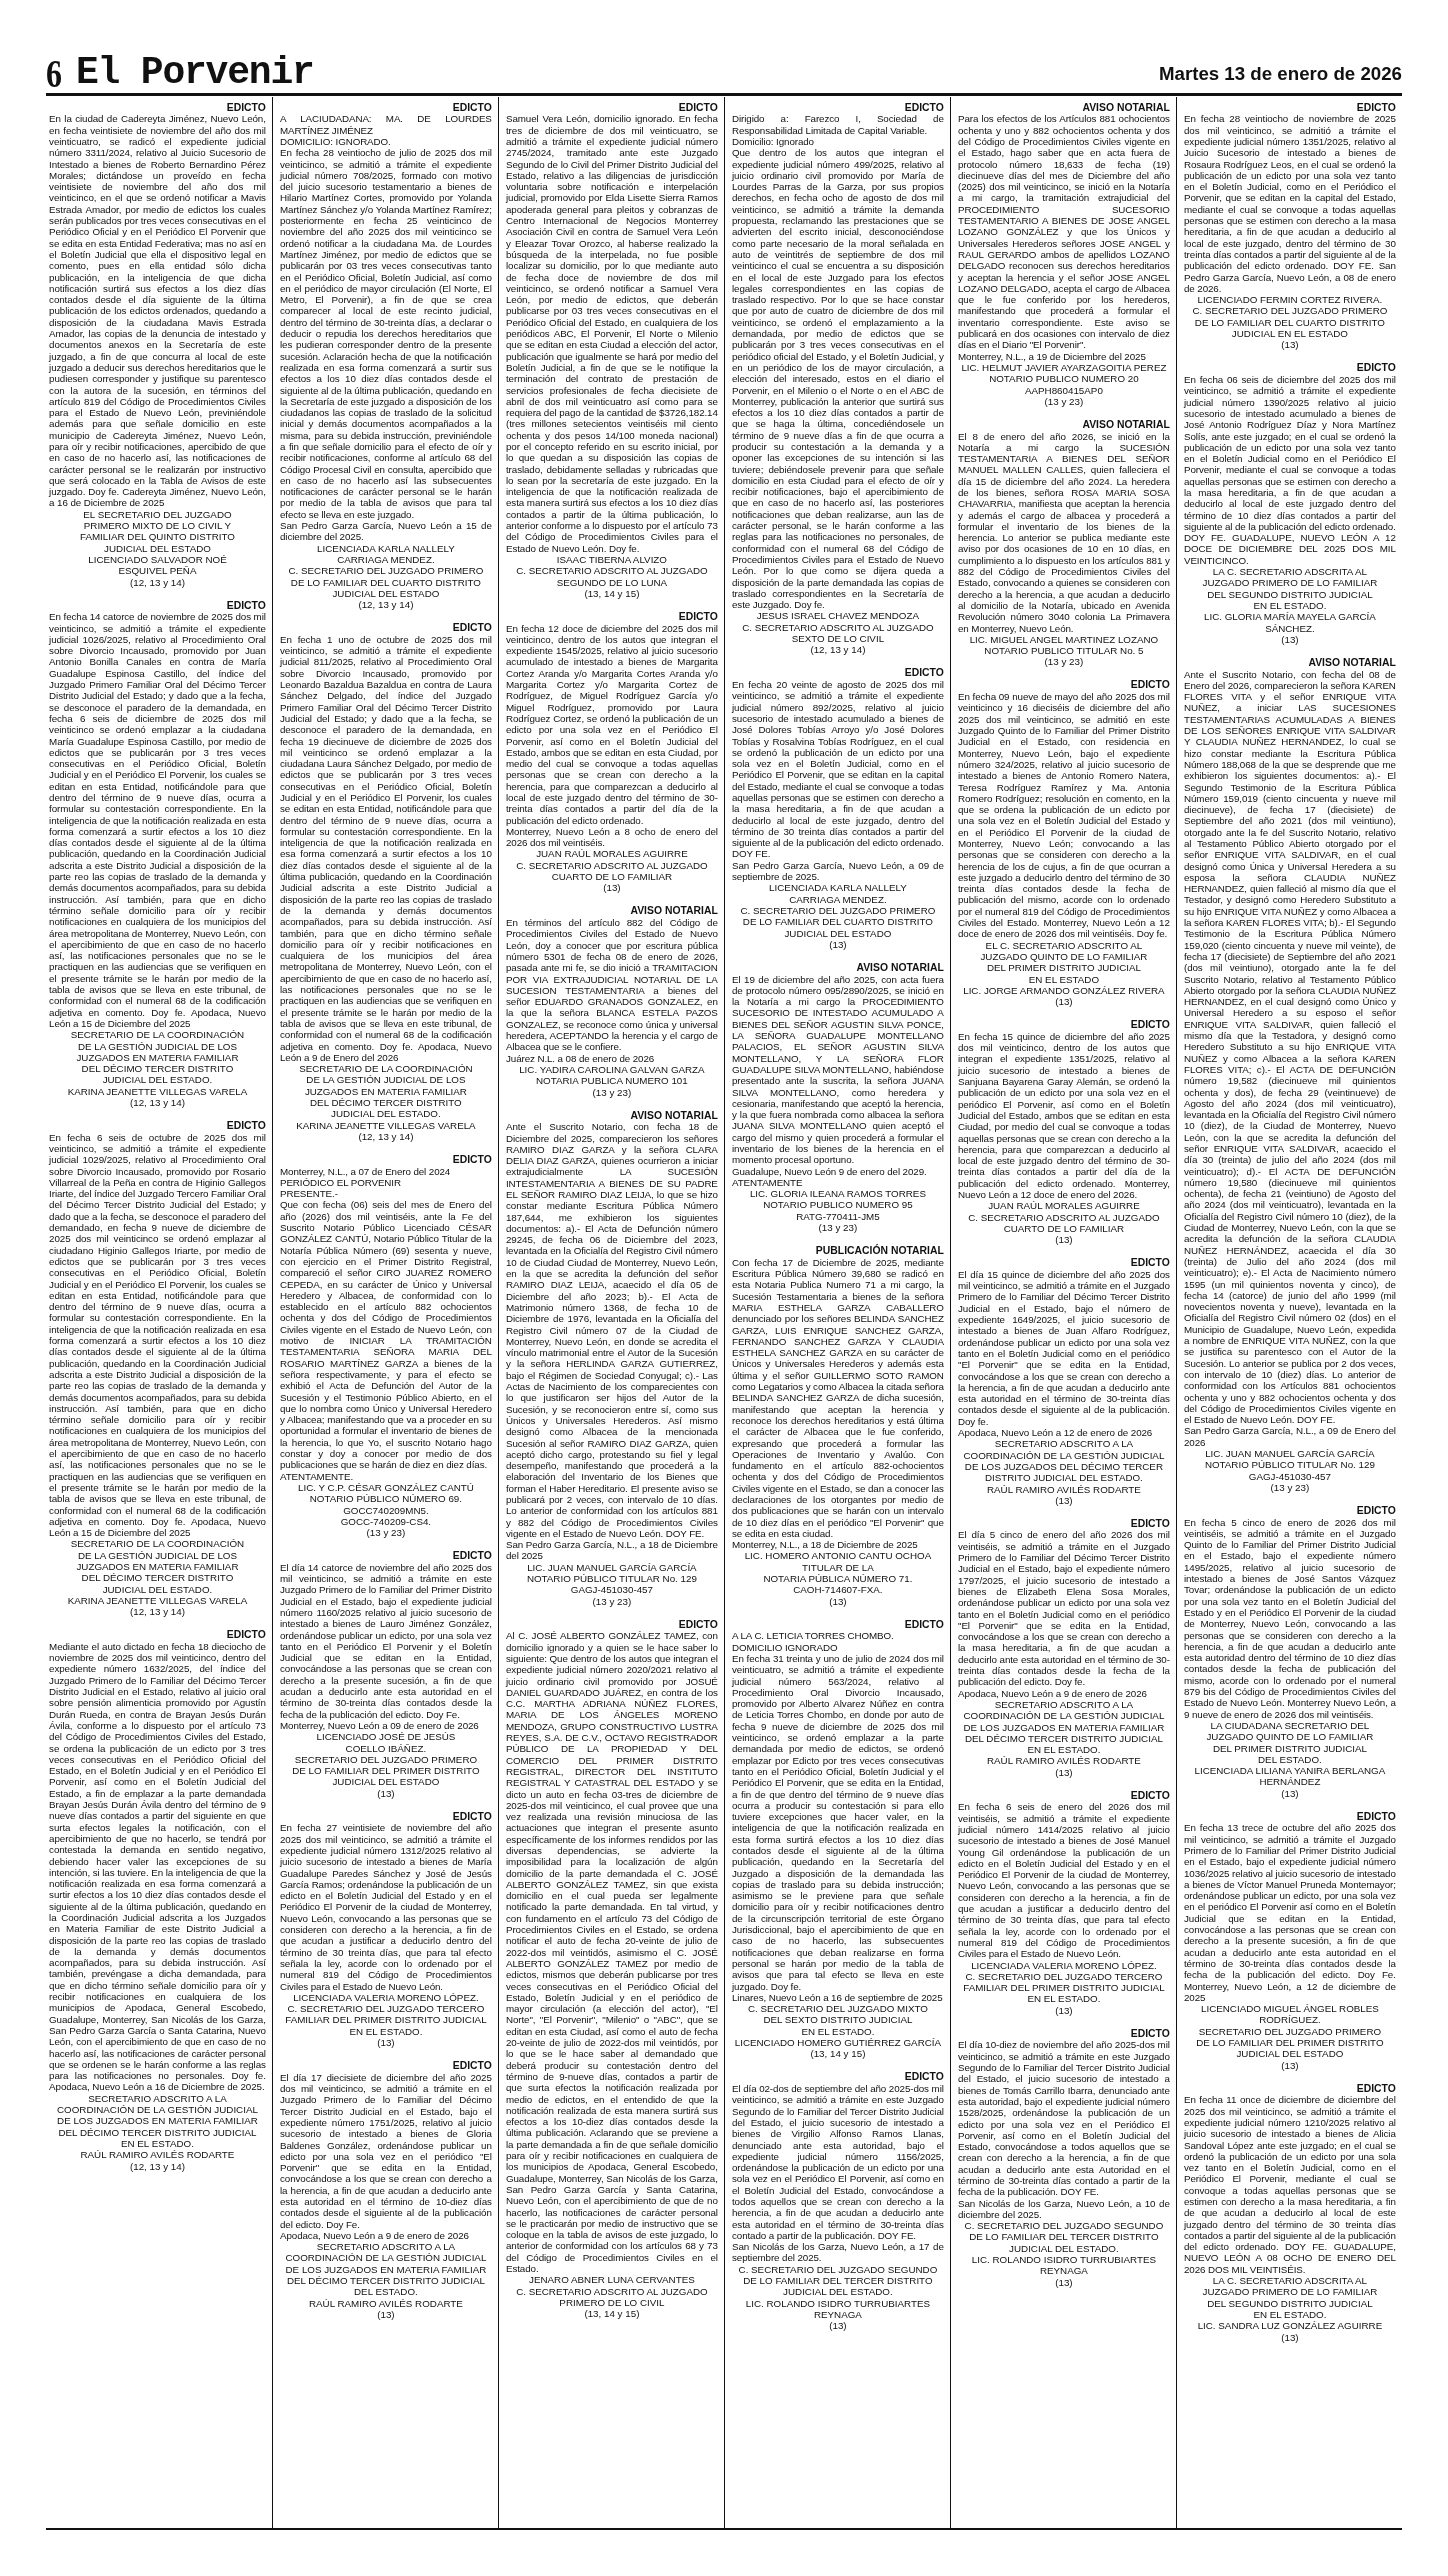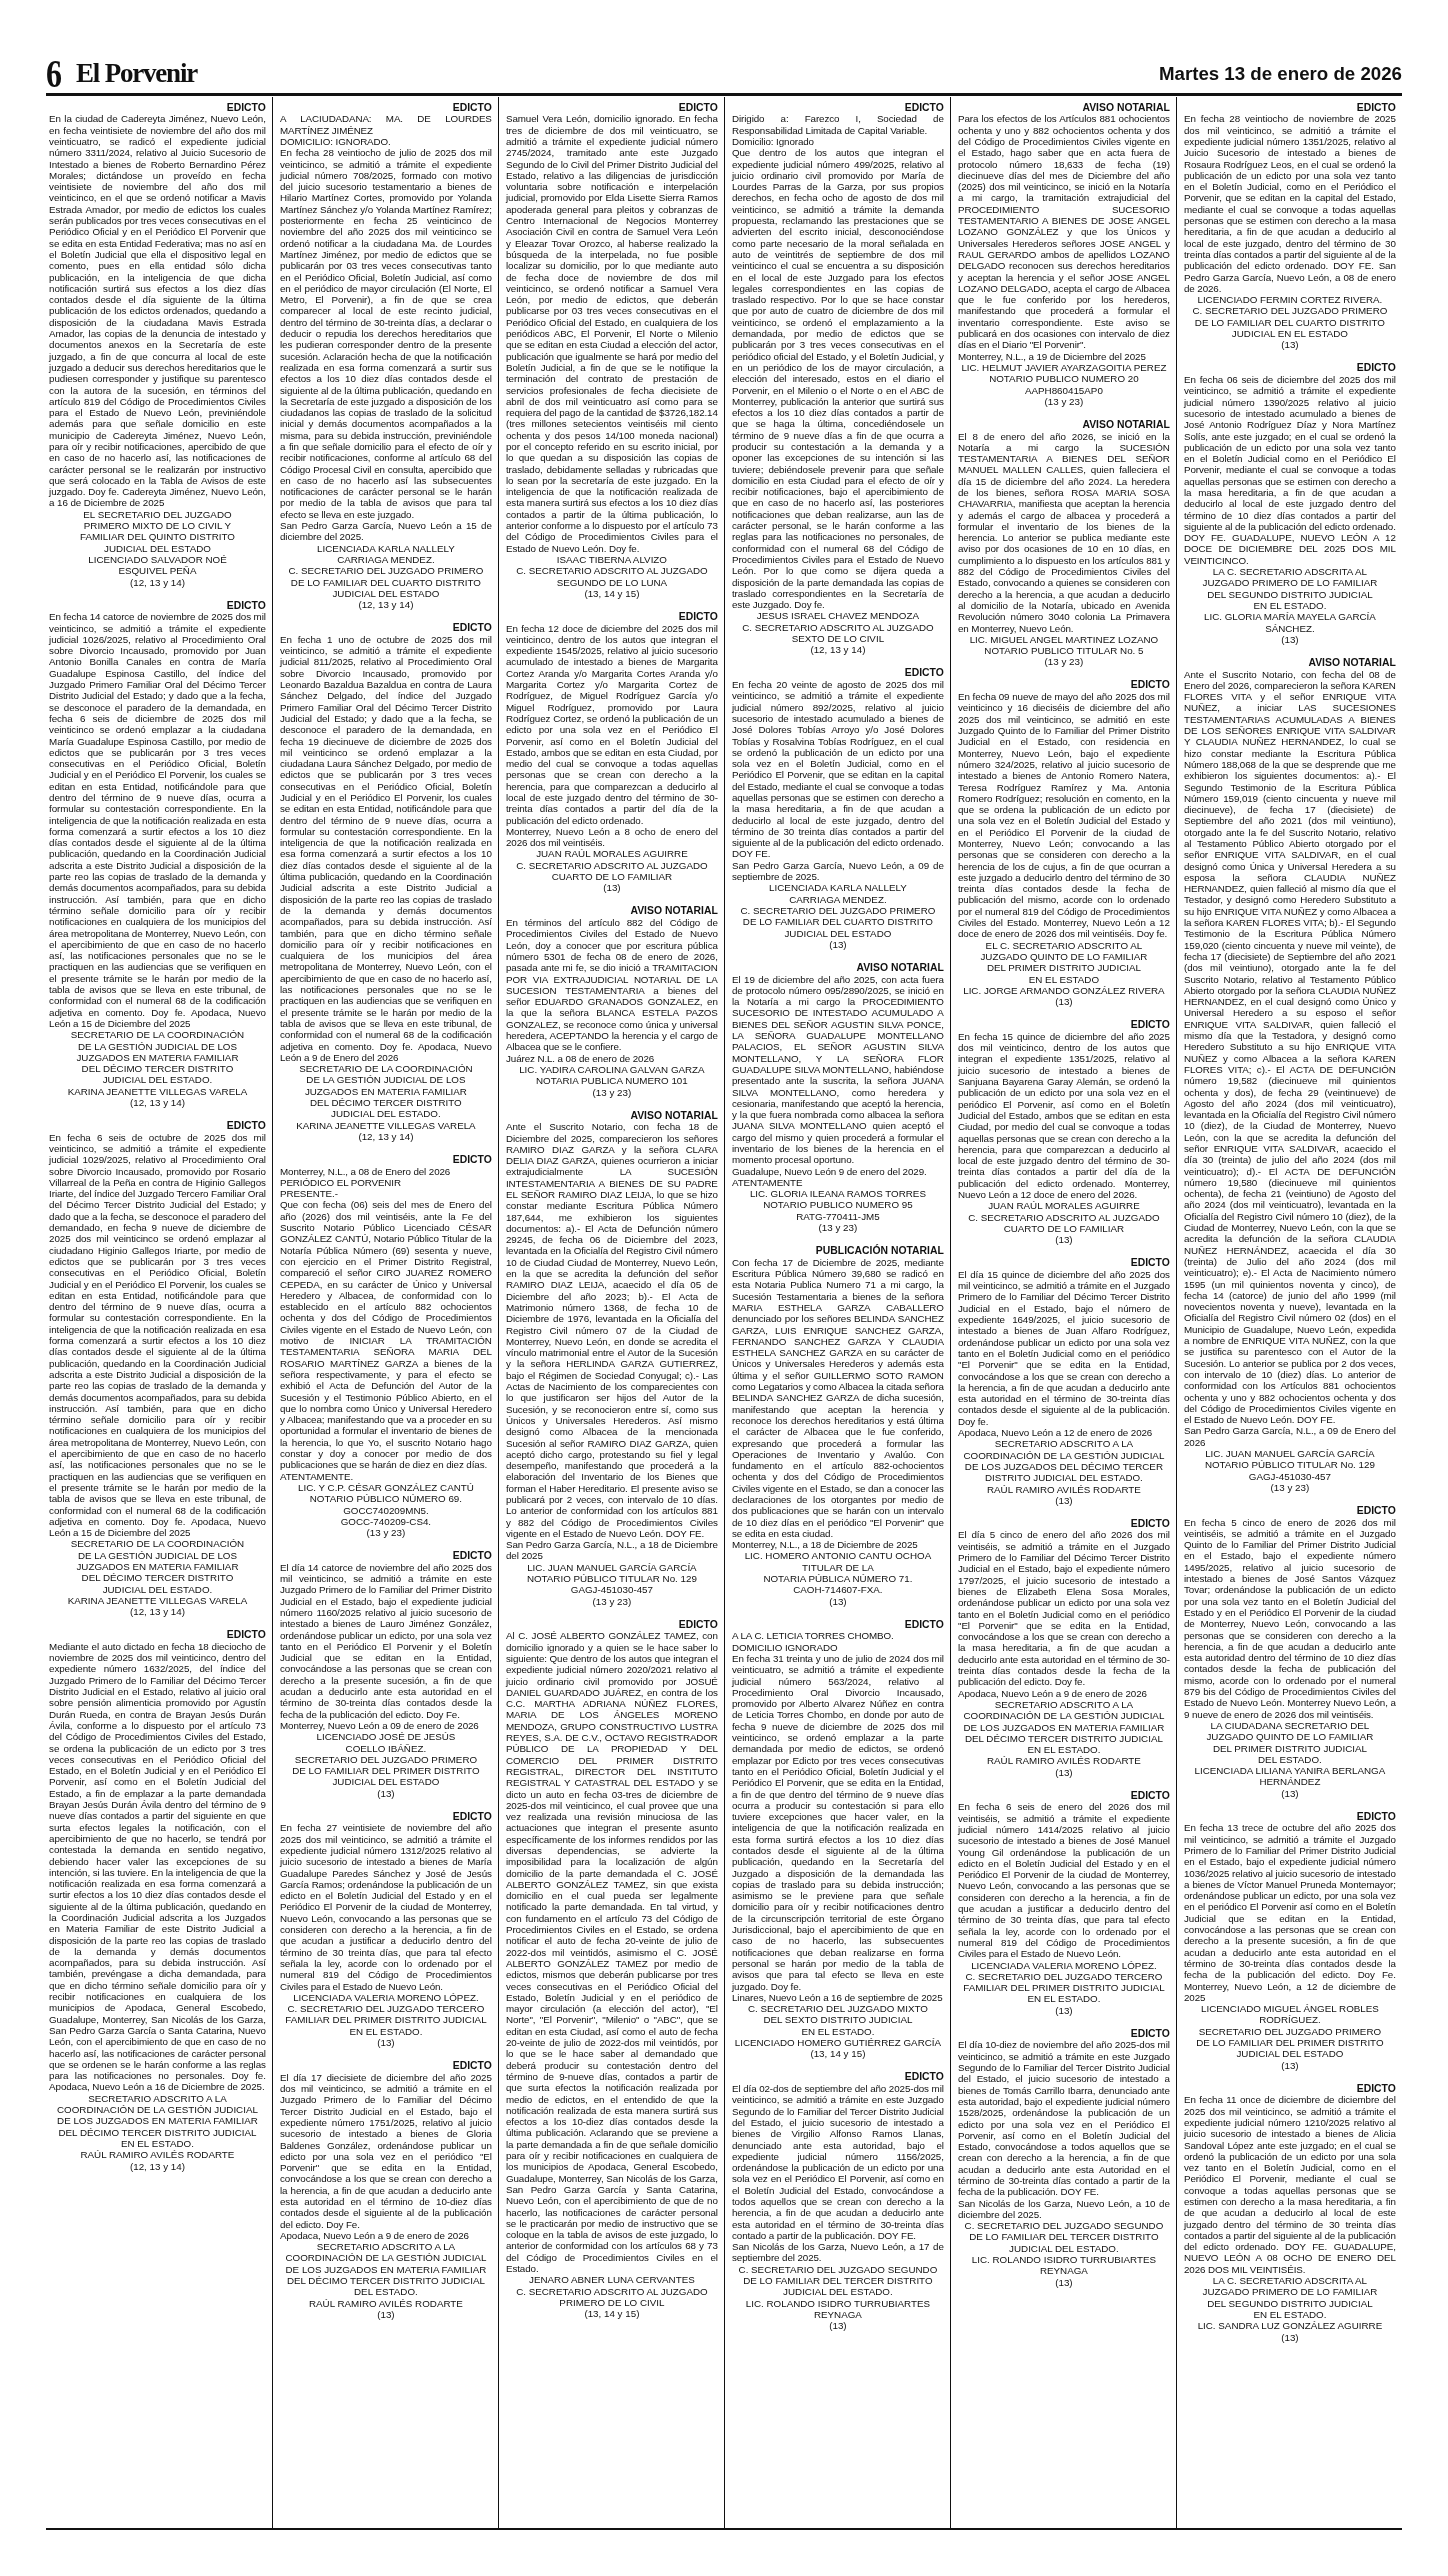--- a/index.html
+++ b/index.html
@@ -19,22 +19,22 @@
   }
   .masthead .page-no {
     position: absolute; left: 0; top: 0;
     font-family: "Liberation Serif", "DejaVu Serif", serif;
     font-weight: 900; font-size: 41px; line-height: 44px;
     transform: scaleX(0.78); transform-origin: left center;
     letter-spacing: -0.8px;
   }
   .masthead .brand {
     position: absolute; left: 30px; top: 0;
-    font-family: Liberation Serif, serif;
-    font-weight: 900; font-size: 27px; line-height: 44px;
+    font-family: Liberation Mono, monospace;
+    font-weight: 900; font-size: 38px; line-height: 44px;
     letter-spacing: -1.2px;
   }
   .masthead .date {
     position: absolute; right: 0; top: 11px;
     font-family: "Liberation Sans", sans-serif;
     font-weight: bold; font-size: 18.7px; line-height: 23.4px;
   }
   .top-rule {
     position: absolute; left: 46px; top: 93px;
     width: 1356px; height: 3.1px; background: #111;
@@ -165,21 +165,21 @@
           <span>DE LA GESTIÓN JUDICIAL DE LOS</span>
           <span>JUZGADOS EN MATERIA FAMILIAR</span>
           <span>DEL DÉCIMO TERCER DISTRITO</span>
           <span>JUDICIAL DEL ESTADO.</span>
           <span>KARINA JEANETTE VILLEGAS VARELA</span>
         </div>
         <div class="pub">(12, 13 y 14)</div>
       </article>
       <article class="notice">
         <h2>EDICTO</h2>
-        <p>Monterrey, N.L., a 08 de Enero del 2026</p>
+        <p>Monterrey, N.L., a 07 de Enero del 2024</p>
         <p>PERIÓDICO EL PORVENIR</p>
         <p>PRESENTE.-</p>
         <p>Que con fecha (06) seis del mes de Enero del año (2026) dos mil veintiséis, ante la Fe del Suscrito Notario Público Licenciado CÉSAR GONZÁLEZ CANTÚ, Notario Público Titular de la Notaría Pública Número (69) sesenta y nueve, con ejercicio en el Primer Distrito Registral, compareció el señor CIRO JUAREZ ROMERO CEPEDA, en su carácter de Único y Universal Heredero y Albacea, de conformidad con lo establecido en el artículo 882 ochocientos ochenta y dos del Código de Procedimientos Civiles vigente en el Estado de Nuevo León, con motivo de INICIAR LA TRAMITACIÓN TESTAMENTARIA SEÑORA MARIA DEL ROSARIO MARTÍNEZ GARZA a bienes de la señora respectivamente, y para el efecto se exhibió el Acta de Defunción del Autor de la Sucesión y el Testimonio Público Abierto, en el que lo nombra como Único y Universal Heredero y Albacea; manifestando que va a proceder en su oportunidad a formular el inventario de bienes de la herencia, lo que Yo, el suscrito Notario hago constar y doy a conocer por medio de dos publicaciones que se harán de diez en diez días.</p>
         <p>ATENTAMENTE.</p>
         <div class="sig">
           <span>LIC. Y C.P. CÉSAR GONZÁLEZ CANTÚ</span>
           <span>NOTARIO PÚBLICO NÚMERO 69.</span>
           <span>GOCC740209MN5.</span>
           <span>GOCC-740209-CS4.</span>
         </div>

